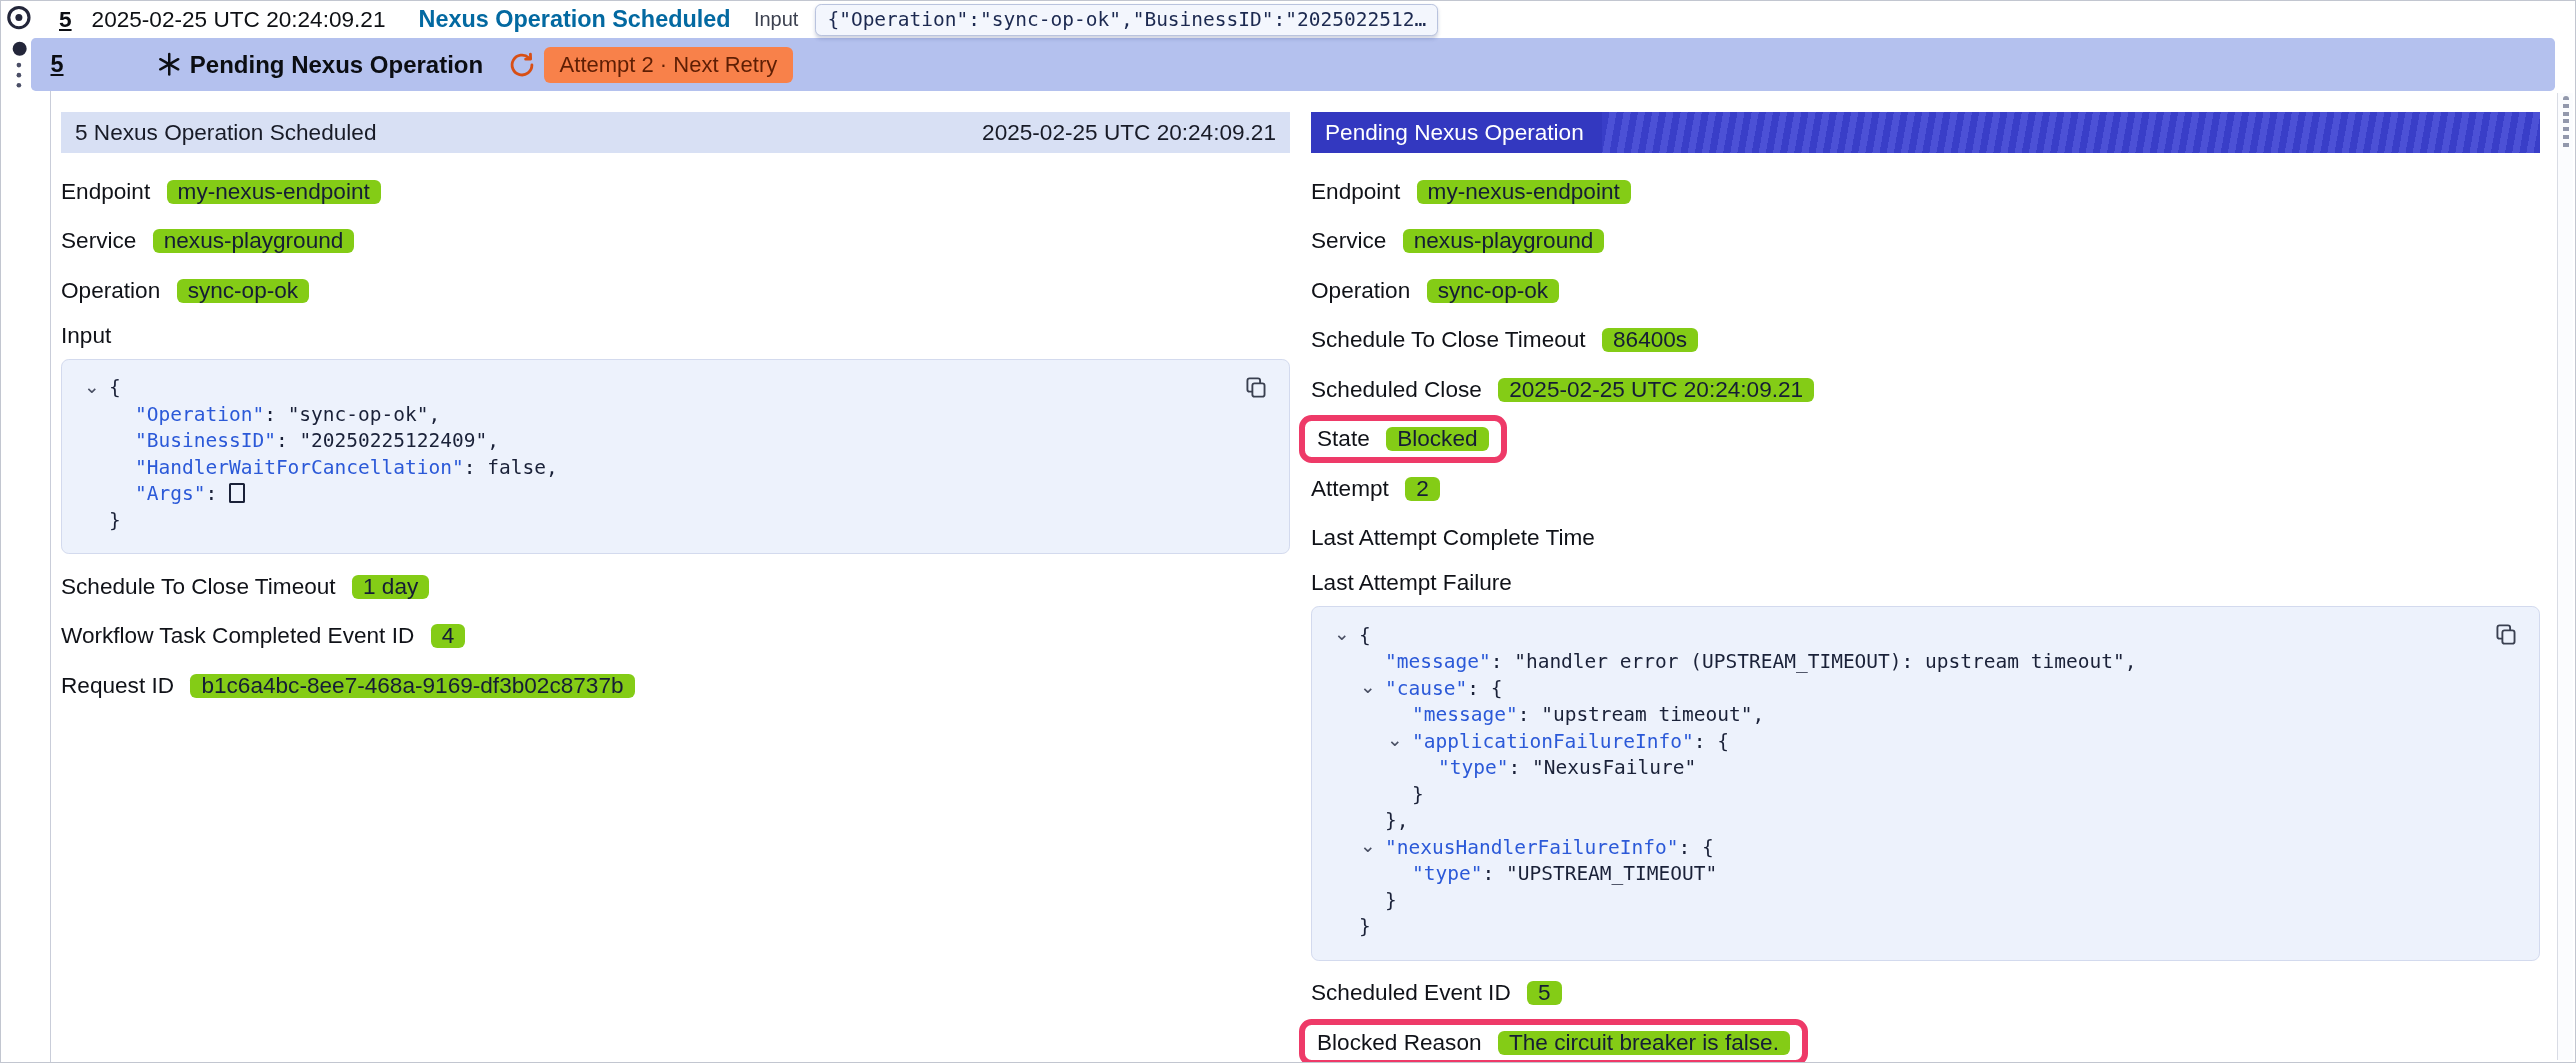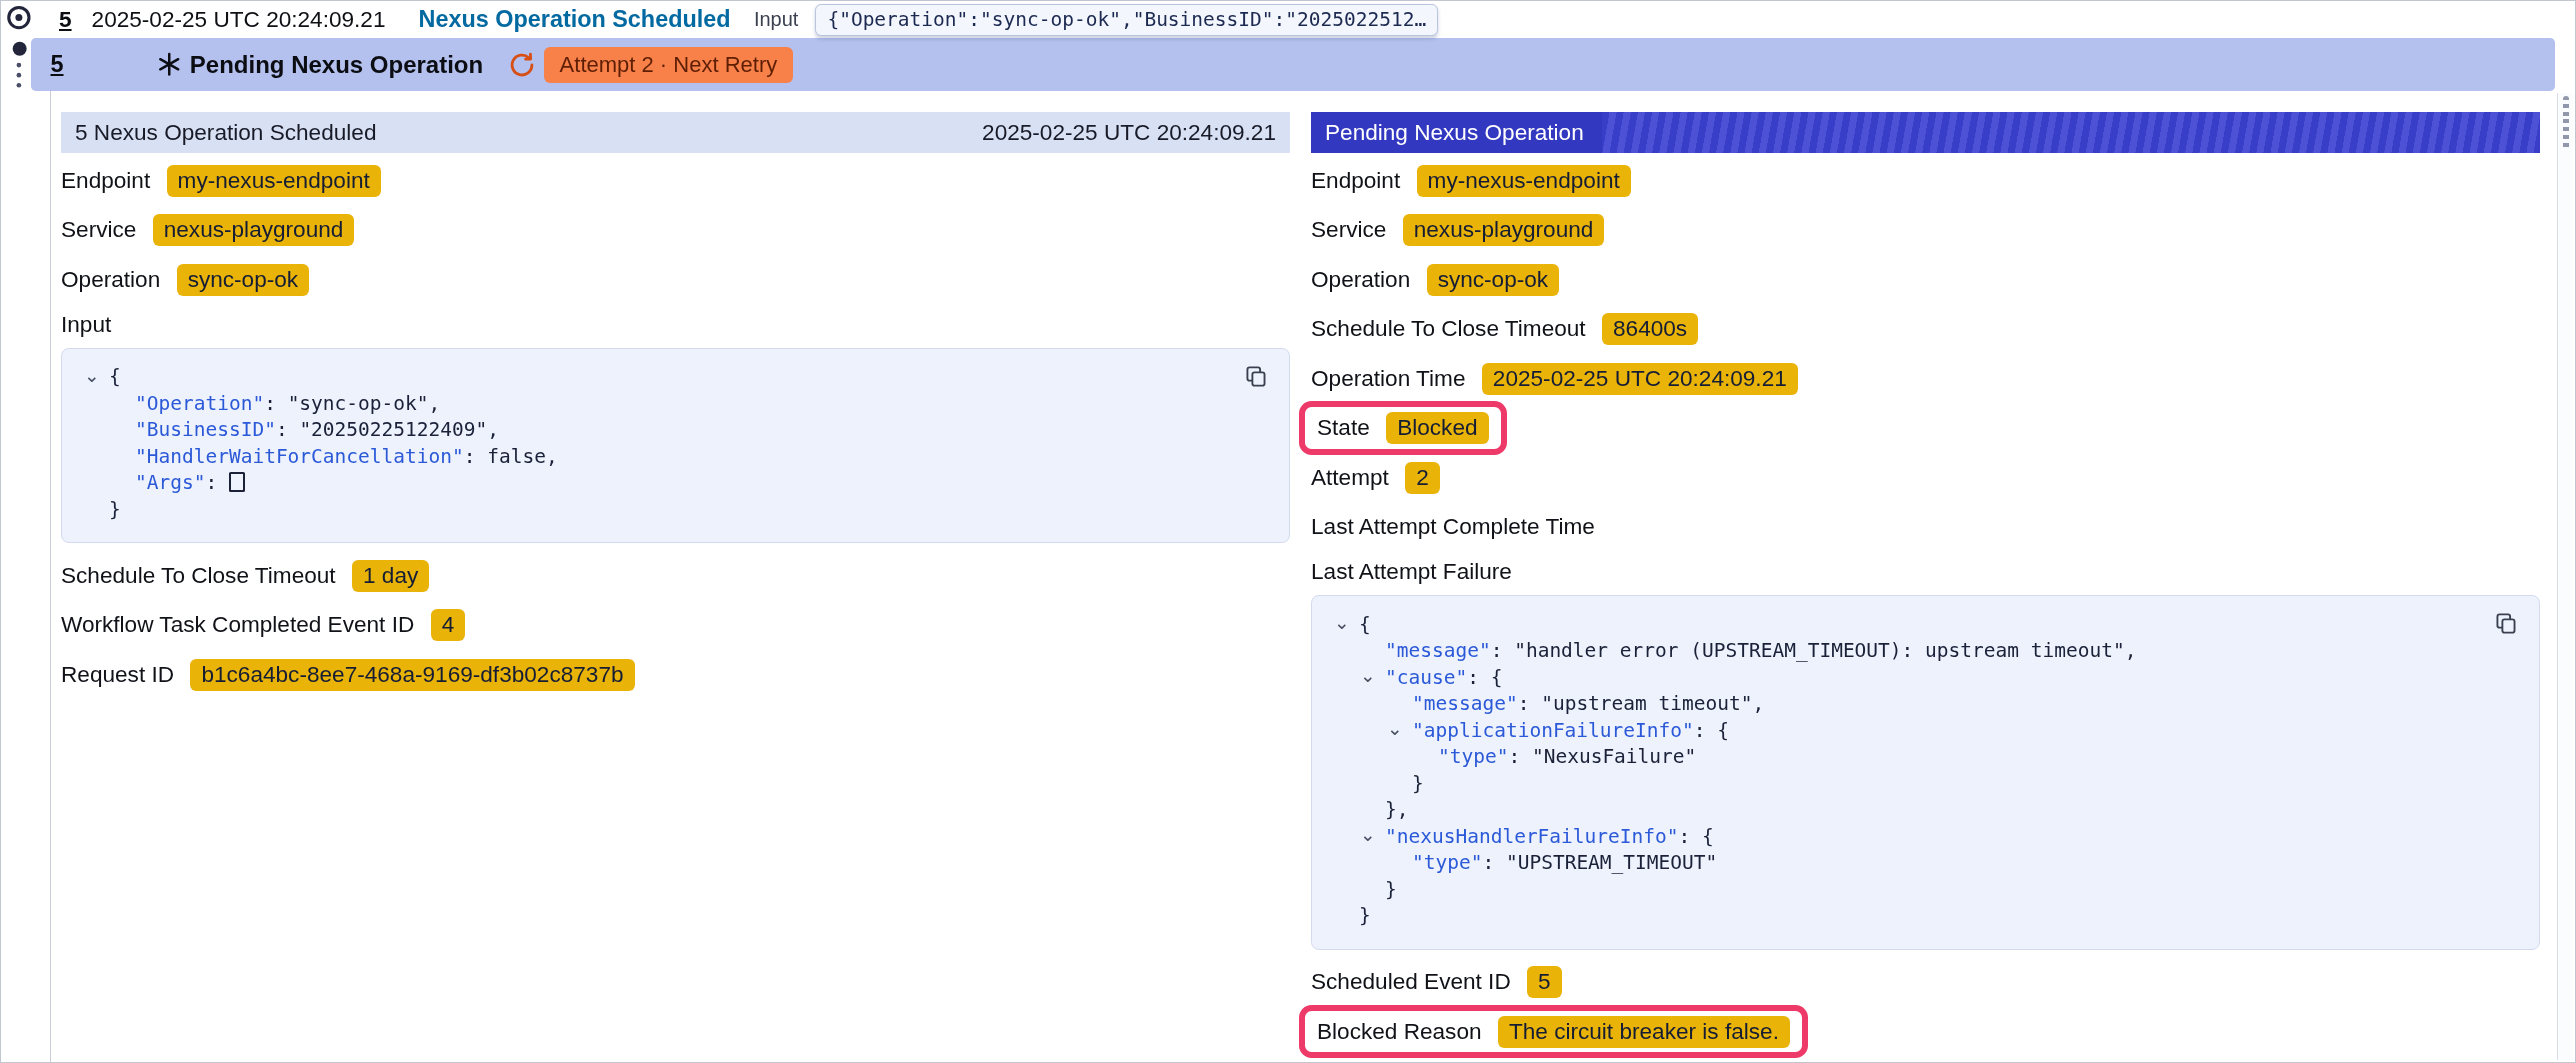--- a/index.html
+++ b/index.html
@@ -24,26 +24,26 @@
   .rtitle2{font-weight:700;font-size:24px;margin-left:7.8px;color:#0b0d12;}
   .retryicon{margin-left:25px;display:flex;align-items:center;}
   .attempt-badge{margin-left:7.8px;height:36px;display:flex;align-items:center;padding:0 15.6px;background:#f8814a;color:#5e1e04;border-radius:6.2px;font-size:22px;font-weight:500;white-space:nowrap;}
 
   
   .main{margin-left:49px;border-left:1.6px solid #c9cdd9;min-height:973px;box-sizing:border-box;padding:21px 35px 0 10px;display:grid;grid-template-columns:1fr 1fr;gap:21px;align-items:start;}
   .panel{min-width:0;}
   .lhead{height:41px;background:#d8e0f4;display:flex;justify-content:space-between;align-items:center;padding:0 14px;font-size:22.6px;font-weight:500;color:#181b27;}
   .rhead{height:41px;background:repeating-linear-gradient(100deg,#4c51d6 0px,#4c51d6 7px,#393ec8 7px,#393ec8 14px);display:flex;align-items:stretch;overflow:hidden;}
   .hlab{background:#3338c0;color:#fff;display:flex;align-items:center;padding:0 18.7px 0 14px;font-size:22.6px;font-weight:500;white-space:nowrap;}
-  .pbody{padding-top:9px;}
+  .pbody{padding-top:20px;}
 
   
   .frow{height:37px;display:flex;align-items:center;gap:16.4px;margin-bottom:12.5px;font-size:22.6px;overflow:visible;}
   .flabel{color:#101218;white-space:nowrap;}
-  .fbadge{background:#eab308;border-radius:6.2px;padding:0 11px;height:32px;display:inline-flex;align-items:center;color:#151d35;white-space:nowrap;}
+  .fbadge{background:#84cc16;border-radius:6.2px;padding:0 11px;height:24px;display:inline-flex;align-items:center;color:#151d35;white-space:nowrap;}
   .flink{text-decoration:underline;color:#151d35;cursor:pointer;}
   .annot{display:inline-flex;align-items:center;gap:16.4px;border:6.2px solid #ee3a68;border-radius:12.5px;padding:4.7px 12.5px;margin-left:-12.5px;}
 
   .seclabel{font-size:22.6px;color:#101218;margin:9.4px 0;height:28px;display:flex;align-items:center;}
 
   
   .codeblock{position:relative;background:#edf2fc;border:1.6px solid #d3daee;border-radius:7.8px;padding:15.6px 70px 18.7px 0;font-family:"DejaVu Sans Mono",monospace;font-size:19.5px;line-height:26.5px;color:#1a2138;box-sizing:border-box;margin-bottom:14px;}
   .cline{position:relative;white-space:pre;}
   .chev{position:absolute;top:-1.6px;color:#4a5064;font-size:18.7px;font-family:"Liberation Sans",sans-serif;cursor:pointer;}
   .tok-k{color:#2b59d8;}
@@ -172,21 +172,21 @@
             </div>
             <div class="frow">
               <span class="flabel">Operation</span>
               <span class="fbadge">sync-op-ok</span>
             </div>
             <div class="frow">
               <span class="flabel">Schedule To Close Timeout</span>
               <span class="fbadge">86400s</span>
             </div>
             <div class="frow">
-              <span class="flabel">Operation Time</span>
+              <span class="flabel">Scheduled Close</span>
               <span class="fbadge">2025-02-25 UTC 20:24:09.21</span>
             </div>
             <div class="frow">
               <span class="annot">
                 <span class="flabel">State</span>
                 <span class="fbadge">Blocked</span>
               </span>
             </div>
             <div class="frow">
               <span class="flabel">Attempt</span>

